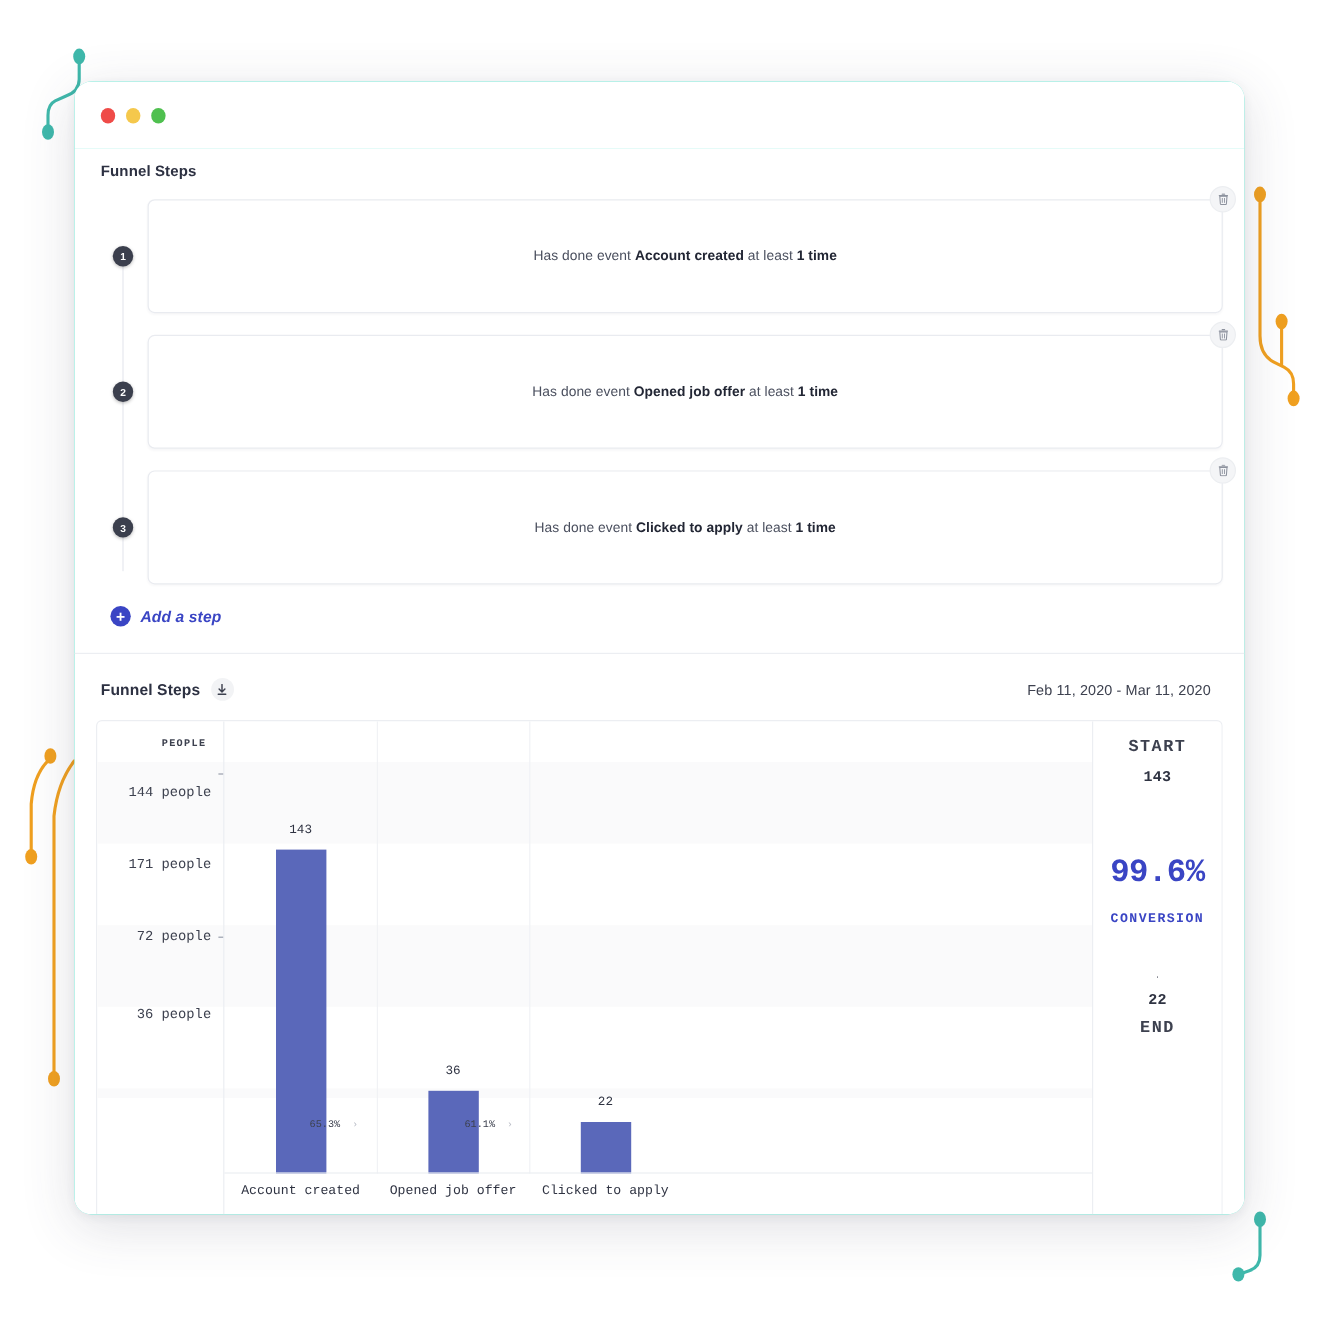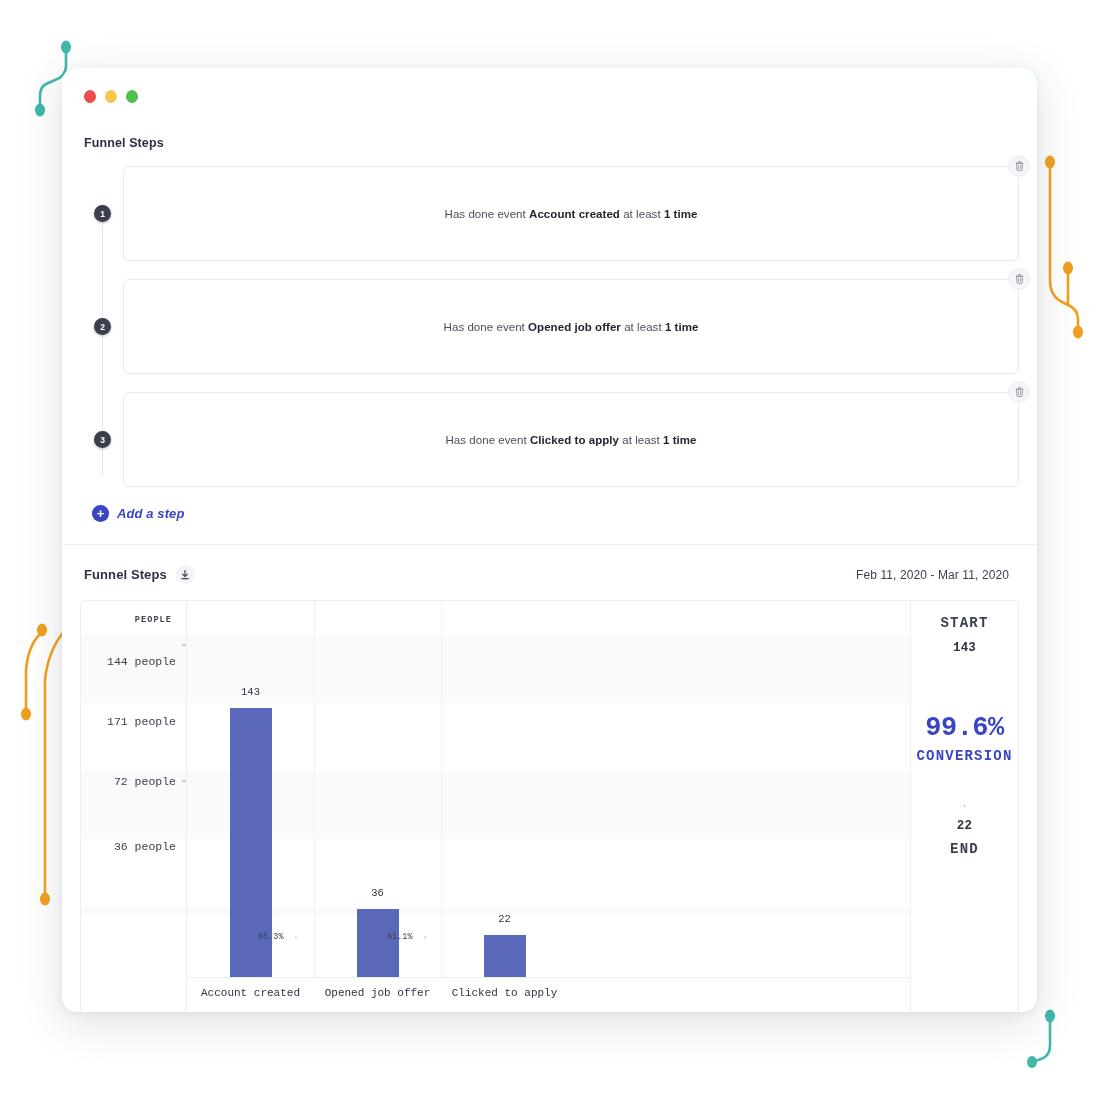--- a/index.html
+++ b/index.html
@@ -349,22 +349,22 @@
   .sum-top .sum-num { margin-top: 10px; }
   .sum-mid { margin-top: 60px; }
   .conv-big {
     font-size: 27px;
     font-weight: 700;
     color: #3a45c4;
     letter-spacing: -0.5px;
     line-height: 1;
   }
   .conv-cap {
-    margin-top: 6px;
-    font-size: 14px;
+    margin-top: 18px;
+    font-size: 11px;
     font-weight: 700;
     letter-spacing: 1.2px;
     color: #3a45c4;
   }
   .sum-bot { margin-top: 42px; }
   .sum-marker {
     font-size: 9px;
     color: #3d414f;
     line-height: 1;
     margin-bottom: 4px;

